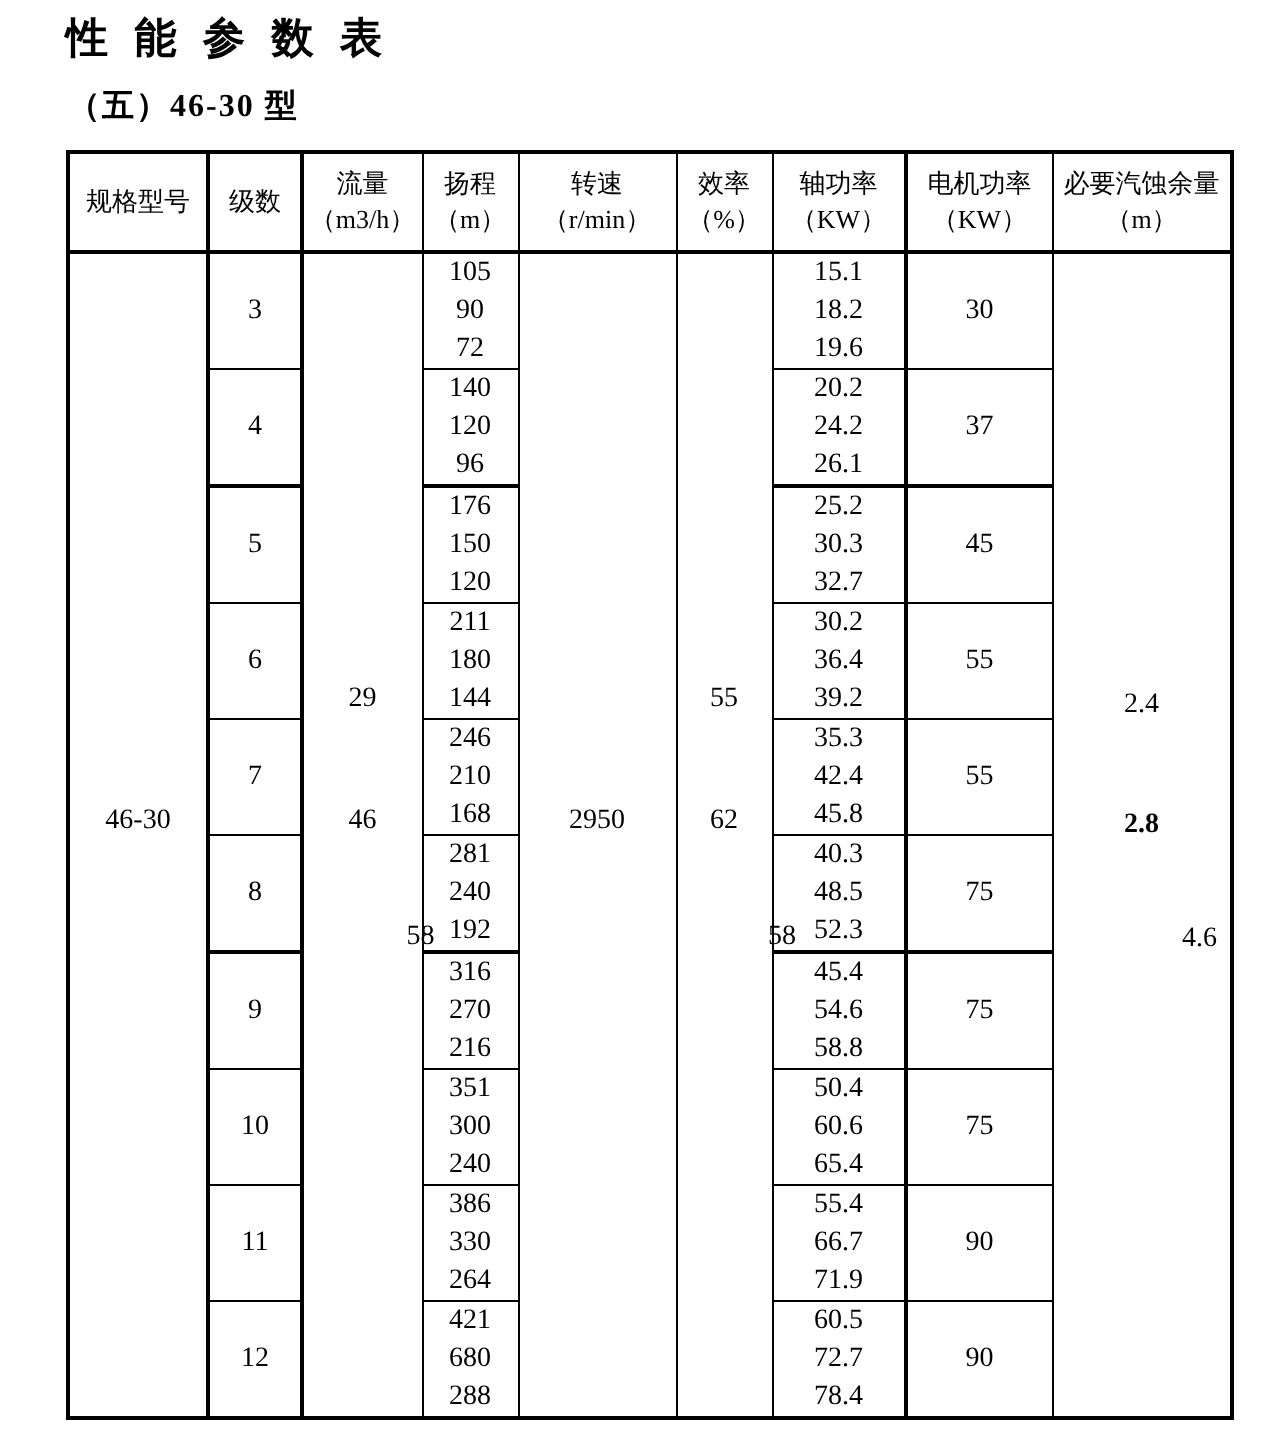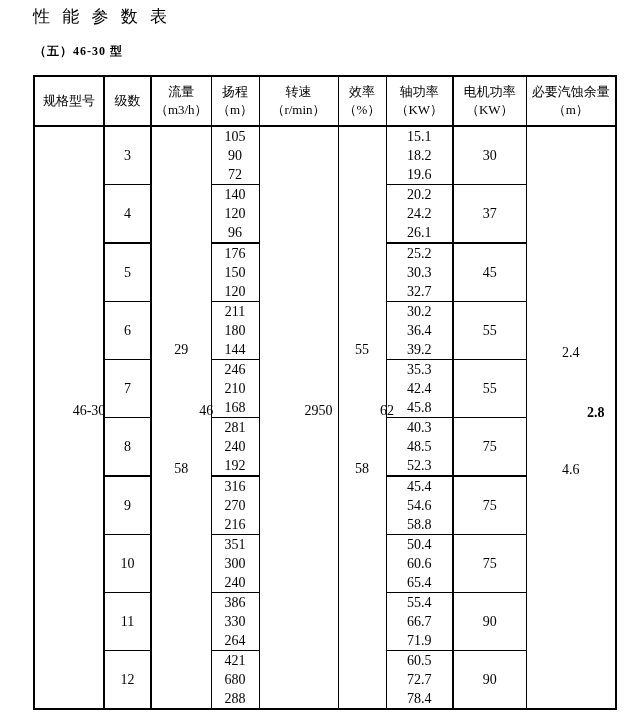--- a/index.html
+++ b/index.html
@@ -2,25 +2,25 @@
 <html><head>
 <meta charset="utf-8">
 <style>
   html,body{margin:0;padding:0;}
   body{
     width:642px;height:720px;background:#ffffff;position:relative;
     font-family:"Liberation Serif","DejaVu Serif",serif;color:#000;
   }
   .title{
     position:absolute;left:33px;top:5px;margin:0;
-    font-size:17px;font-weight:normal;letter-spacing:4px;white-space:pre;
+    font-size:21px;font-weight:bold;letter-spacing:4px;white-space:pre;
   }
   .subtitle{
     position:absolute;left:34px;top:43px;margin:0;
-    font-size:12px;font-weight:bold;letter-spacing:1px;
+    font-size:16px;font-weight:bold;letter-spacing:1px;
   }
   table.perf{
     position:absolute;left:33px;top:75px;width:582px;
     border-collapse:collapse;table-layout:fixed;
     border:2px solid #000;
     font-size:14px;
   }
   .perf th,.perf td{
     border:1px solid #000;padding:0;margin:0;
     text-align:center;vertical-align:middle;
@@ -31,21 +31,21 @@
   }
   .b-r2{border-right-width:2px !important;}
   tr.grp{height:57px;}
   tr.thick td{border-bottom-width:2px;margin-top:48px;}
   td.lines div{height:19px;line-height:19px;}
   td.merged{position:relative;}
   .mv{
     position:absolute;left:0;width:100%;height:19px;line-height:19px;
     text-align:center;
   }
-  .m1{top:213px;} .m2{top:274px;margin-left:25px;} .m3{top:332px;} .mcenter{top:274px;padding-left:20px;}
+  .m1{top:213px;} .m2{top:274px;} .m3{top:332px;padding-left:29px;} .mcenter{top:274px;}
   td.npsh-cell .m1{top:216px;} td.npsh-cell .m2{top:276px;font-weight:bold;} td.npsh-cell .m3{top:333px;}
 </style>
 </head>
 <body>
 
 <h1 class="title">性 能 参 数 表</h1>
 <h2 class="subtitle">（五）46-30 型</h2>
 
 <table class="perf">
   <colgroup>

